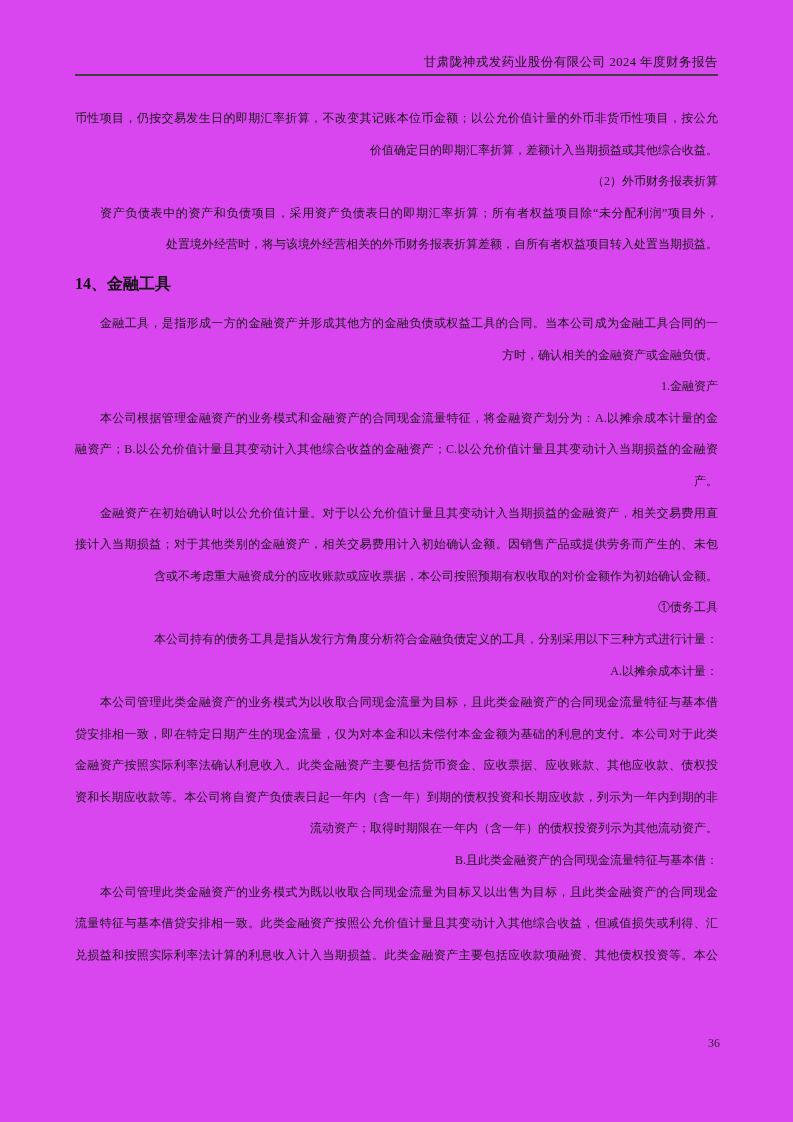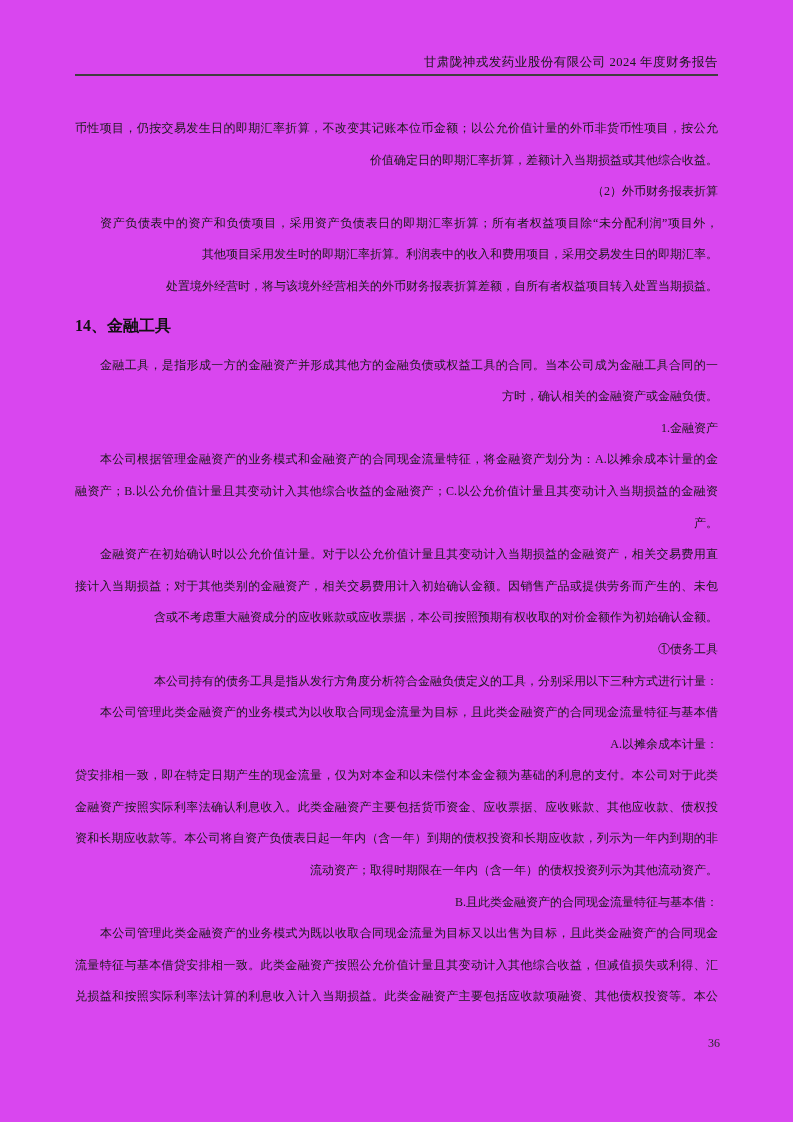--- a/index.html
+++ b/index.html
@@ -27,21 +27,21 @@
     padding-bottom: 4px;
   }
   .header-title {
     text-align: right;
     font-size: 12.5px;
     line-height: 16px;
     color: #1a1a1a;
     letter-spacing: 0.5px;
   }
   .content {
-    margin-top: 37px;
+    margin-top: 27px;
   }
   .line {
     font-size: 12px;
     line-height: 31.6px;
     height: 31.6px;
     overflow: hidden;
     text-align: right;
     white-space: normal;
   }
   .line.indent {
@@ -74,38 +74,37 @@
 
     <div class="header">
       <div class="header-title">甘肃陇神戎发药业股份有限公司 2024 年度财务报告</div>
     </div>
 
     <div class="content">
       <div class="line j">币性项目，仍按交易发生日的即期汇率折算，不改变其记账本位币金额；以公允价值计量的外币非货币性项目，按公允</div>
       <div class="line">价值确定日的即期汇率折算，差额计入当期损益或其他综合收益。</div>
       <div class="line indent">（2）外币财务报表折算</div>
       <div class="line indent j">资产负债表中的资产和负债项目，采用资产负债表日的即期汇率折算；所有者权益项目除“未分配利润”项目外，</div>
-      <div class="line">其他项目采用发生时的即期汇率折算。利润表中的收入和费用项目，采用交易发生日的即期汇率。</div>
       <div class="line indent">处置境外经营时，将与该境外经营相关的外币财务报表折算差额，自所有者权益项目转入处置当期损益。</div>
 
       <h2 class="section-heading">14、金融工具</h2>
 
       <div class="line indent j">金融工具，是指形成一方的金融资产并形成其他方的金融负债或权益工具的合同。当本公司成为金融工具合同的一</div>
       <div class="line">方时，确认相关的金融资产或金融负债。</div>
       <div class="line indent">1.金融资产</div>
       <div class="line indent j">本公司根据管理金融资产的业务模式和金融资产的合同现金流量特征，将金融资产划分为：A.以摊余成本计量的金</div>
       <div class="line j">融资产；B.以公允价值计量且其变动计入其他综合收益的金融资产；C.以公允价值计量且其变动计入当期损益的金融资</div>
       <div class="line">产。</div>
       <div class="line indent j">金融资产在初始确认时以公允价值计量。对于以公允价值计量且其变动计入当期损益的金融资产，相关交易费用直</div>
       <div class="line j">接计入当期损益；对于其他类别的金融资产，相关交易费用计入初始确认金额。因销售产品或提供劳务而产生的、未包</div>
       <div class="line">含或不考虑重大融资成分的应收账款或应收票据，本公司按照预期有权收取的对价金额作为初始确认金额。</div>
       <div class="line indent">①债务工具</div>
       <div class="line indent">本公司持有的债务工具是指从发行方角度分析符合金融负债定义的工具，分别采用以下三种方式进行计量：</div>
+      <div class="line indent">A.以摊余成本计量：</div>
       <div class="line indent j">本公司管理此类金融资产的业务模式为以收取合同现金流量为目标，且此类金融资产的合同现金流量特征与基本借</div>
-      <div class="line indent">A.以摊余成本计量：</div>
       <div class="line j">贷安排相一致，即在特定日期产生的现金流量，仅为对本金和以未偿付本金金额为基础的利息的支付。本公司对于此类</div>
       <div class="line j">金融资产按照实际利率法确认利息收入。此类金融资产主要包括货币资金、应收票据、应收账款、其他应收款、债权投</div>
       <div class="line j">资和长期应收款等。本公司将自资产负债表日起一年内（含一年）到期的债权投资和长期应收款，列示为一年内到期的非</div>
       <div class="line">流动资产；取得时期限在一年内（含一年）的债权投资列示为其他流动资产。</div>
       <div class="line indent">B.且此类金融资产的合同现金流量特征与基本借：</div>
       <div class="line indent j">本公司管理此类金融资产的业务模式为既以收取合同现金流量为目标又以出售为目标，且此类金融资产的合同现金</div>
       <div class="line j">流量特征与基本借贷安排相一致。此类金融资产按照公允价值计量且其变动计入其他综合收益，但减值损失或利得、汇</div>
       <div class="line j">兑损益和按照实际利率法计算的利息收入计入当期损益。此类金融资产主要包括应收款项融资、其他债权投资等。本公</div>
     </div>
   </div>

